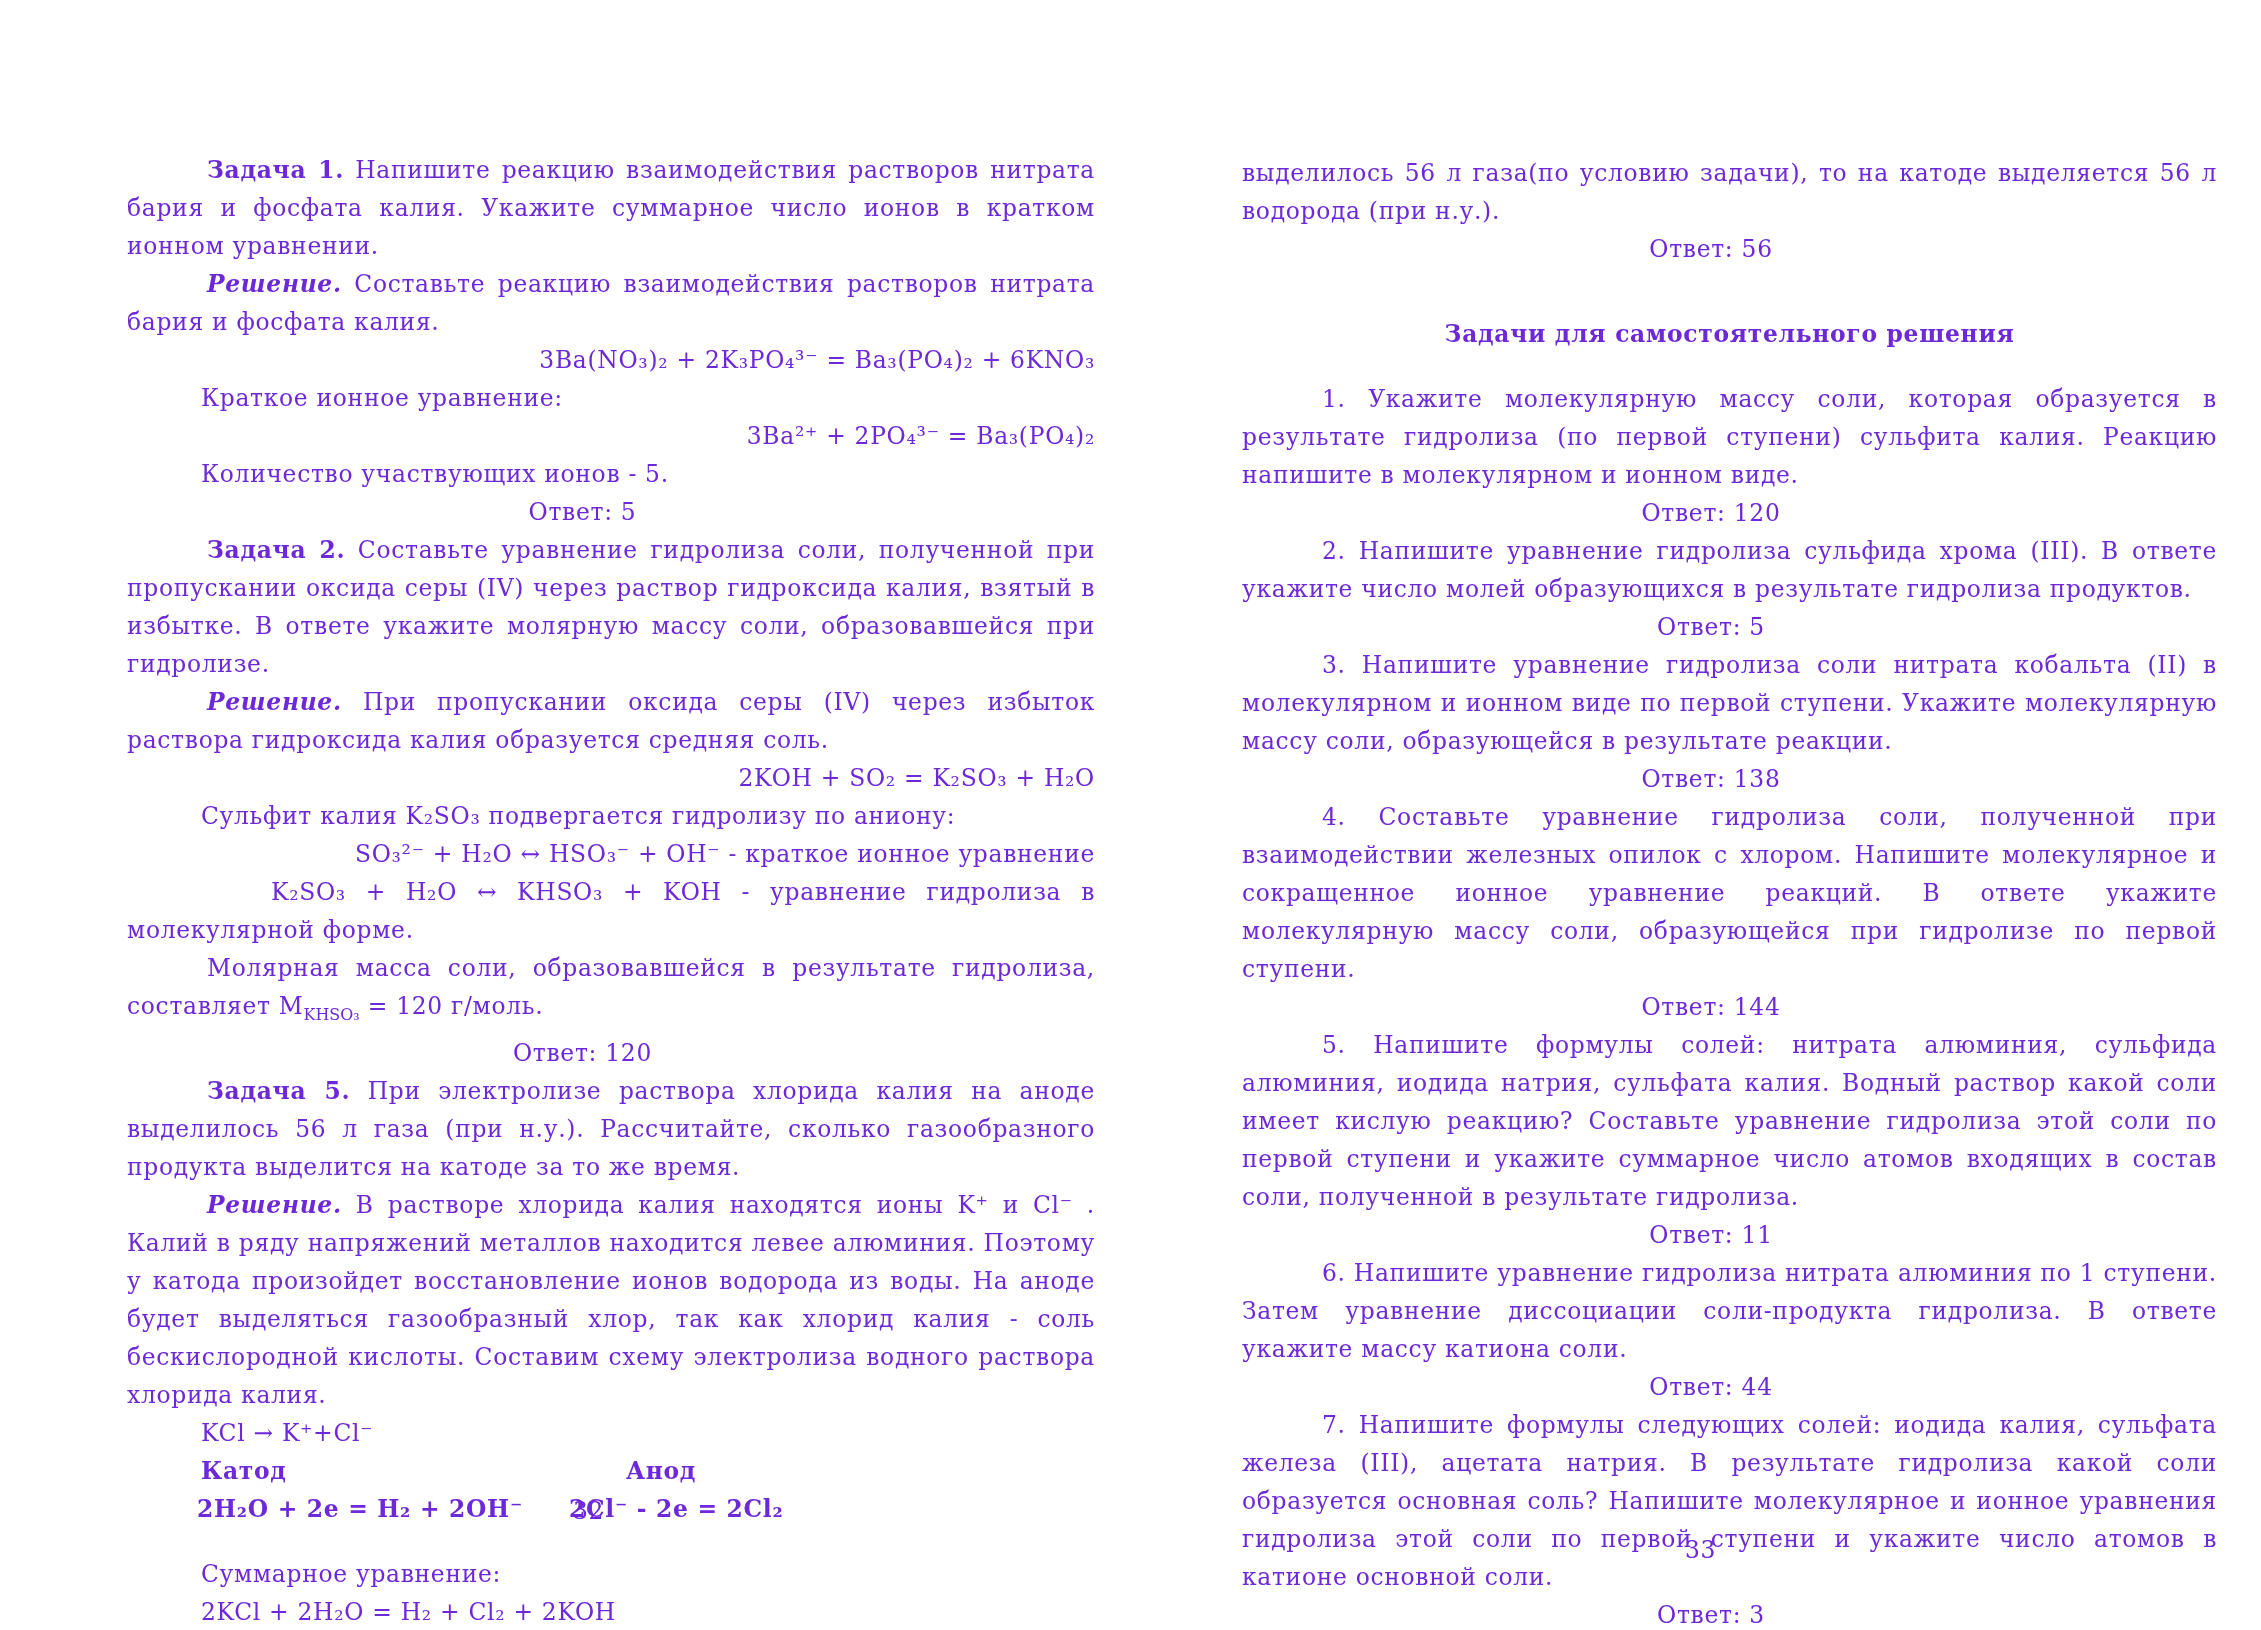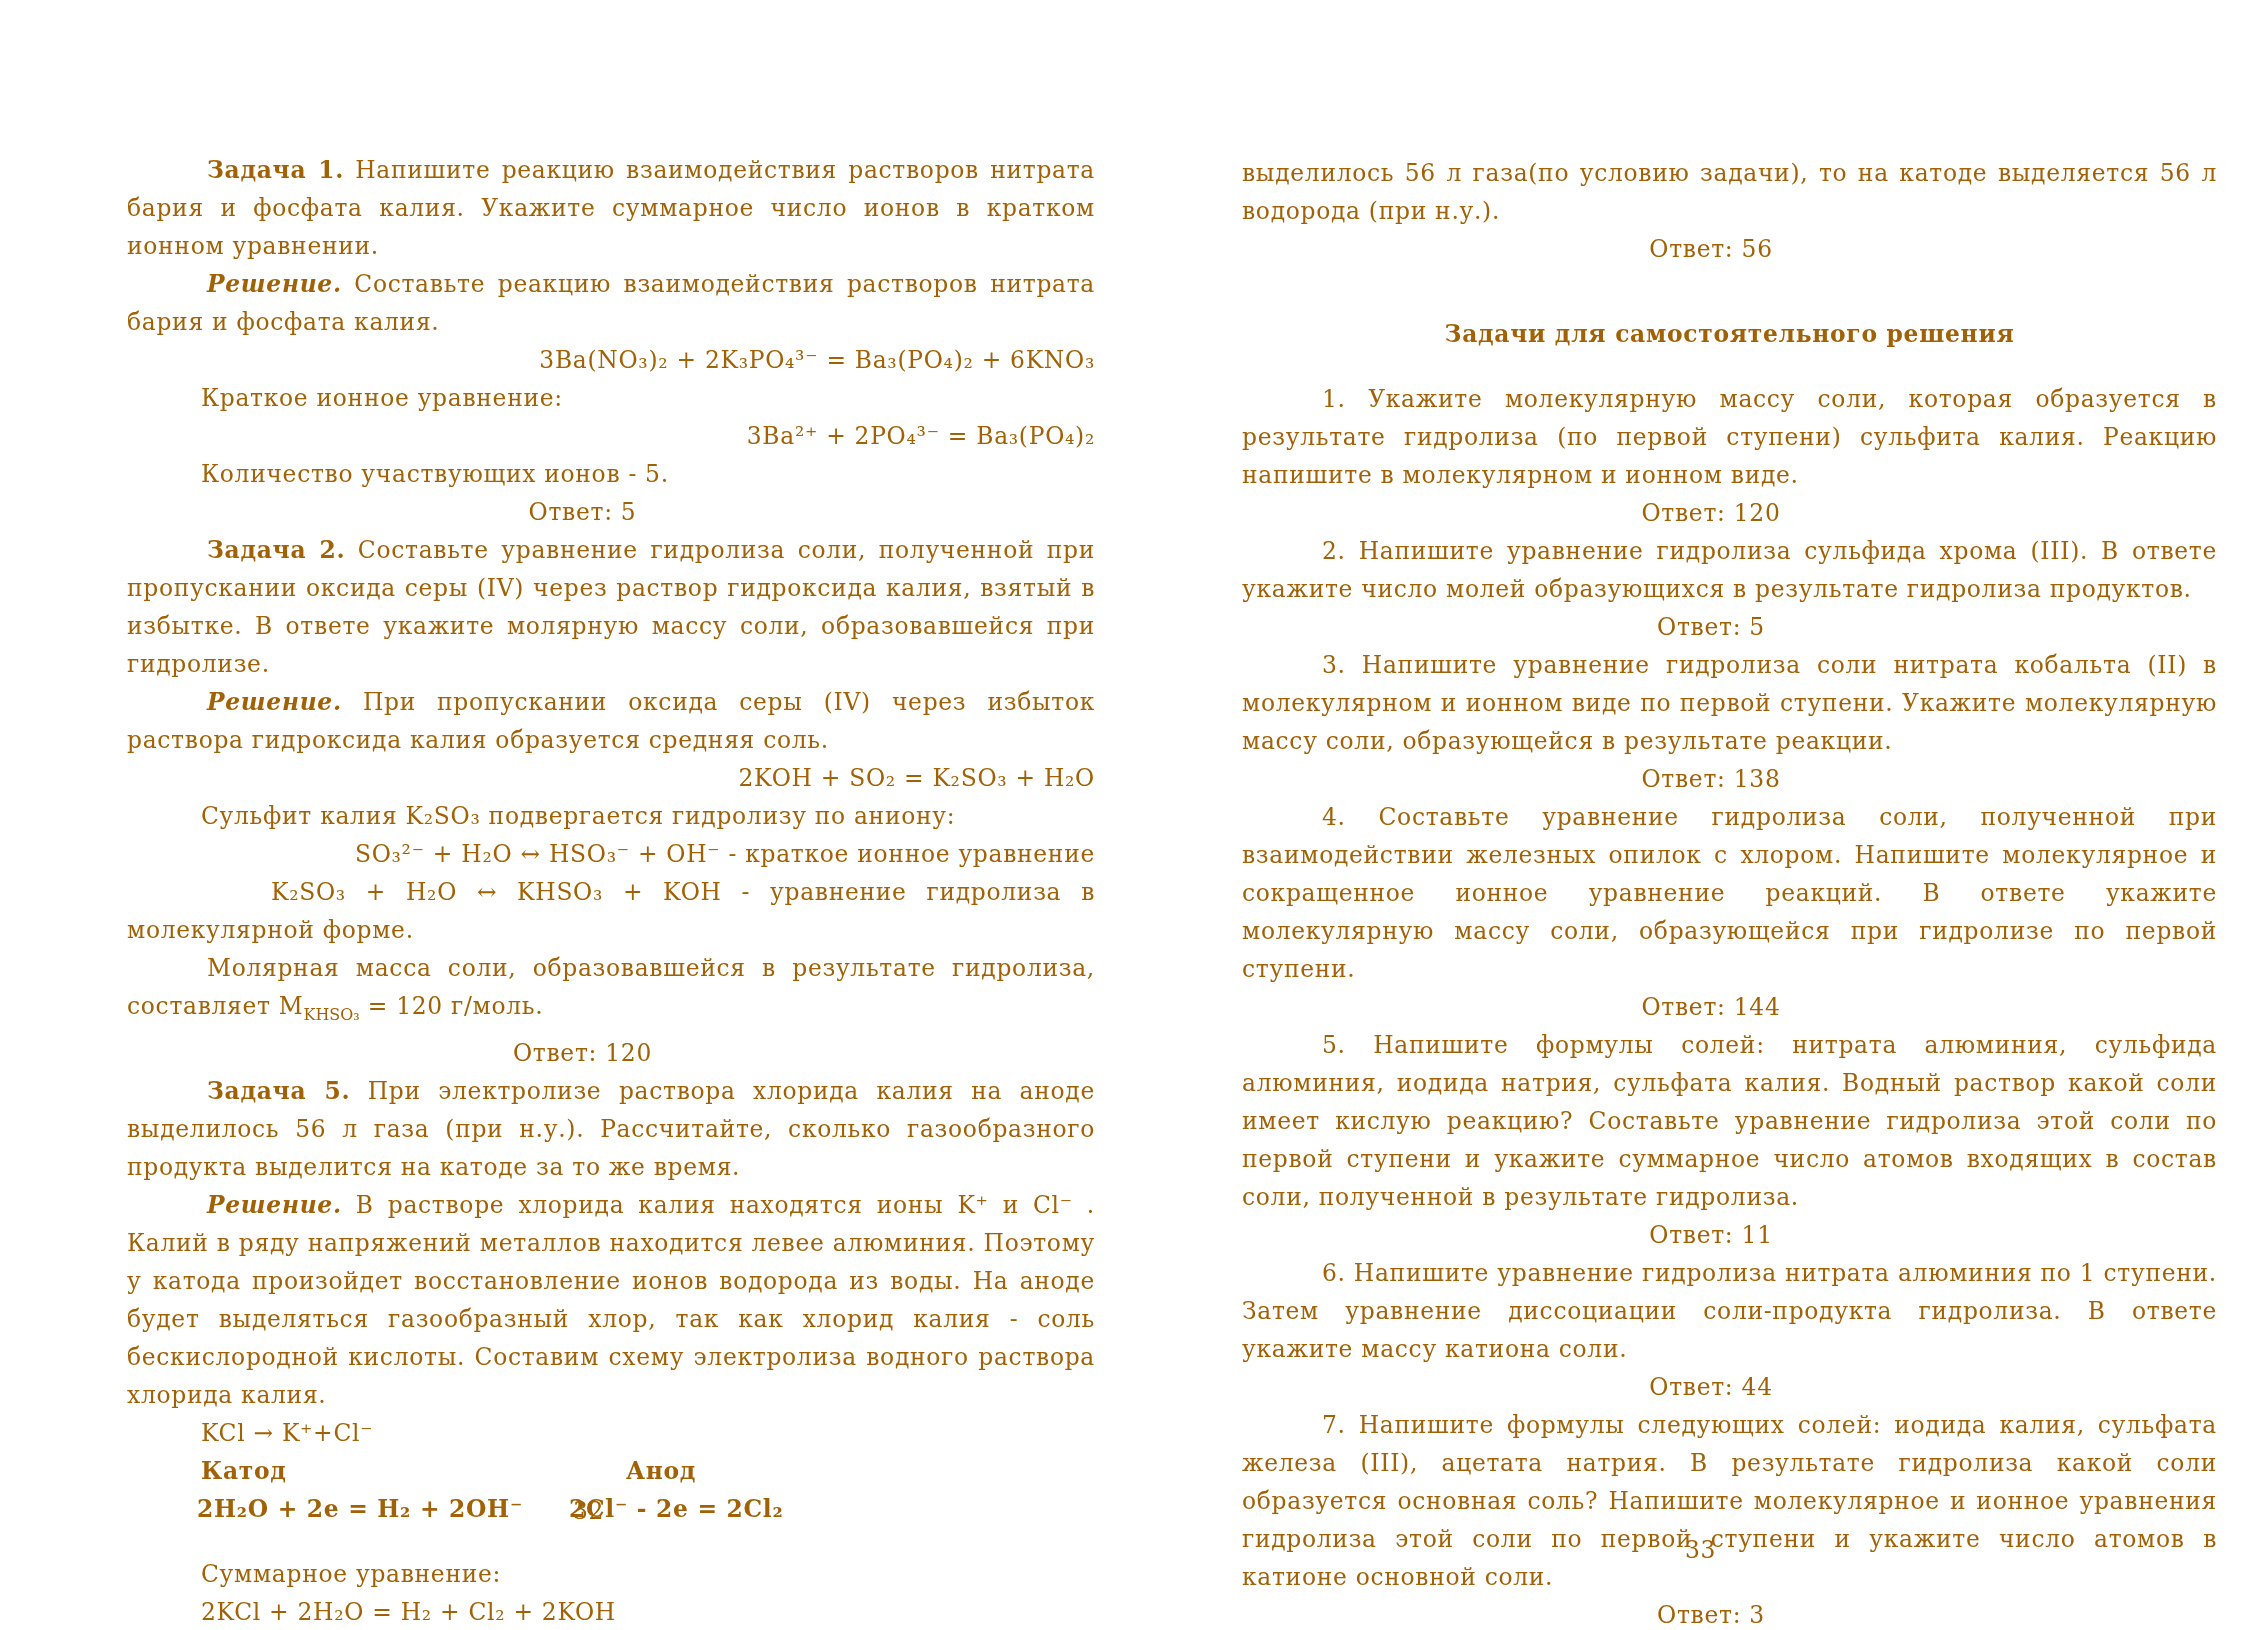--- a/index.html
+++ b/index.html
@@ -1,20 +1,20 @@
 <!DOCTYPE html>
 <html style="font-size:10.7px"><head>
 <meta charset="utf-8">
 <style>
   html,body { margin:0; padding:0; background:#e8e8e8; }
   .sheet {
     position:relative;
     width:2261px; height:1630px;
     background:#ffffff;
-    color:#a16207;
+    color:#6d28d9;
     font-family:"DejaVu Serif", "Liberation Serif", serif;
     font-size:23.4px;
     line-height:38px;
     letter-spacing:0.7px;
     overflow:hidden;
   }
   .page { position:absolute; top:0; }
   .page-left  { left:127px;  width:968px; padding-top:151px; }
   .page-right { left:1242px; width:975px; padding-top:154px; }
   p { margin:0; }

